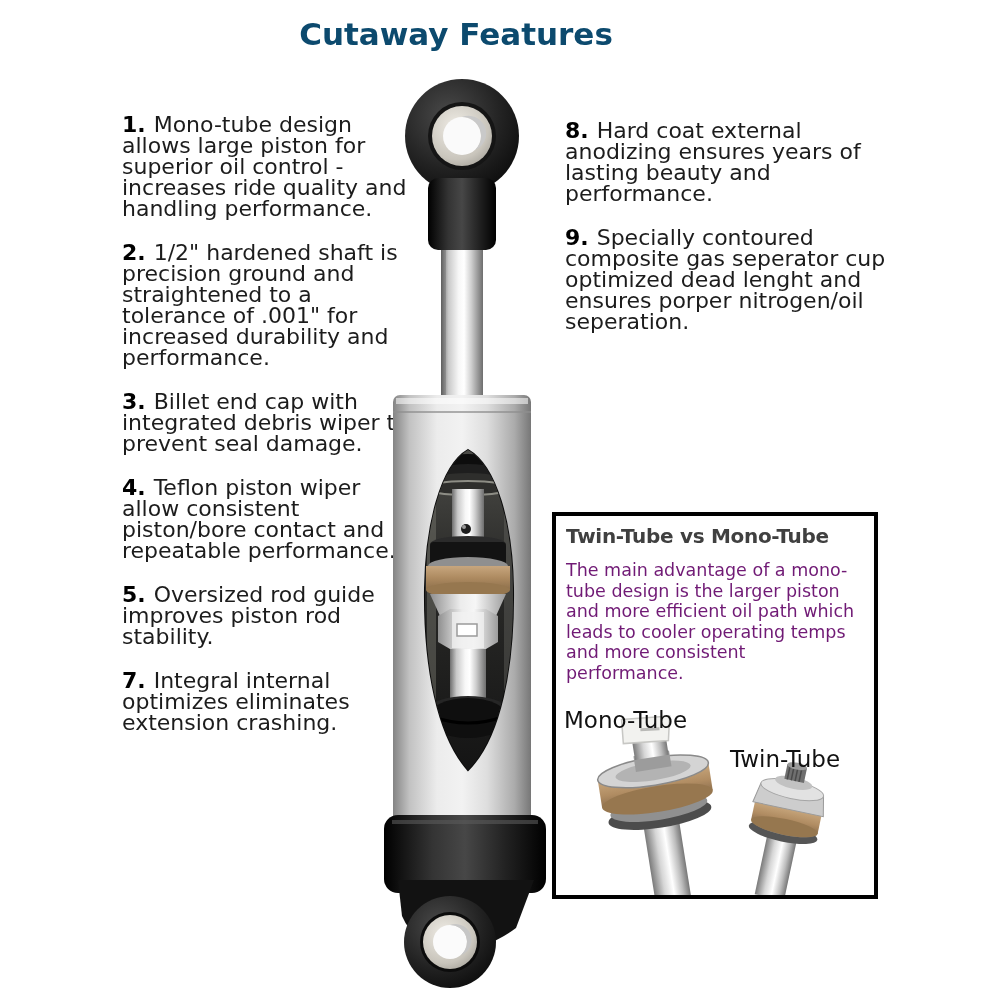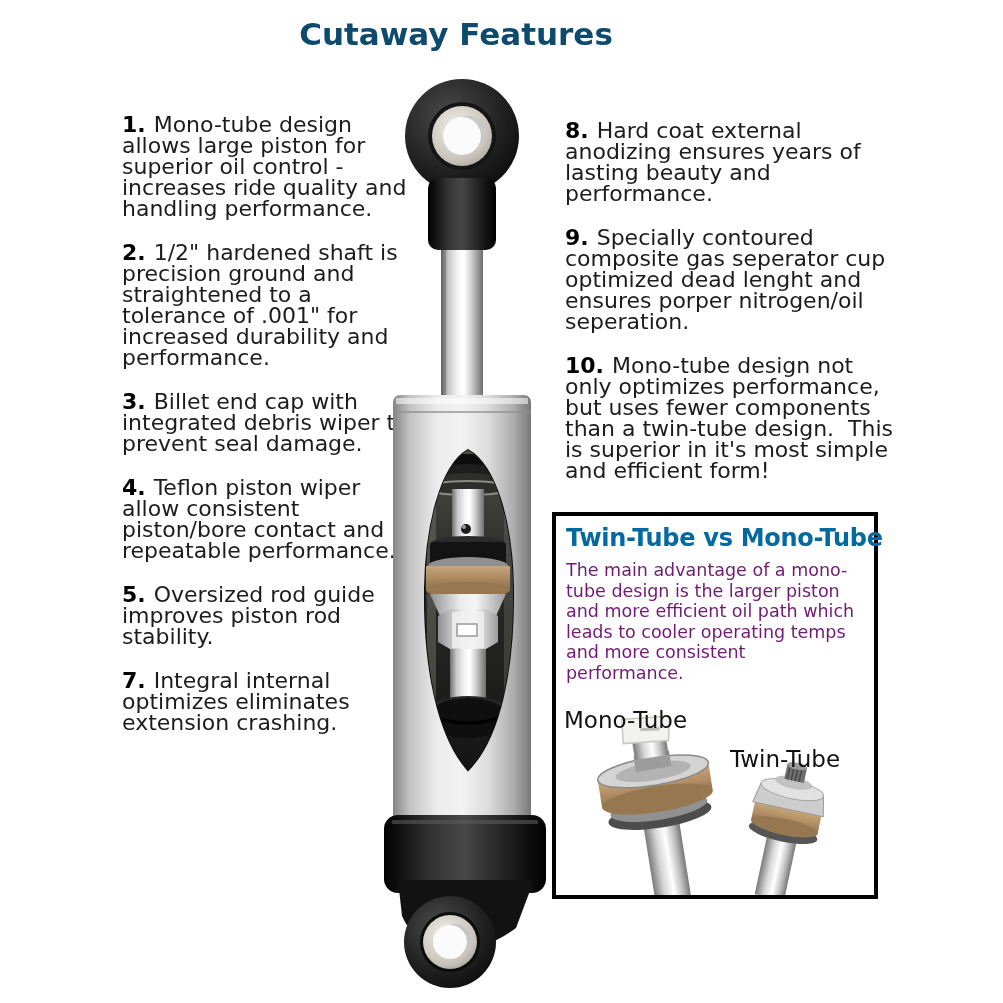--- a/index.html
+++ b/index.html
@@ -17,22 +17,22 @@
   .col-right{left:565px;top:108px;width:332px;margin-top:12px;}
   .feat{margin:0 0 23px 0;}
   .feat b{color:#000;margin-right:8px;}
   .feat .ftxt{white-space:pre-wrap;}
   .shock-wrap{position:absolute;left:368px;top:68px;width:200px;height:935px;}
   .cmp-box{
     position:absolute;left:552px;top:512px;width:326px;height:387px;
     border:4px solid #000;box-sizing:border-box;background:#fff;
   }
   .cmp-title{
-    position:absolute;left:10px;top:8px;font-size:24px;font-weight:bold;
-    color:#0369a1;white-space:nowrap;letter-spacing:-0.3px;
+    position:absolute;left:10px;top:8px;font-size:20px;font-weight:bold;
+    color:#404040;white-space:nowrap;letter-spacing:-0.3px;
   }
   .cmp-body{
     position:absolute;left:10px;top:44px;width:300px;
     font-size:17.5px;line-height:20.5px;color:#701a75;
   }
   .cmp-label{position:absolute;font-size:23px;color:#111;z-index:2;}
   .cmp-label-mono{left:8px;top:168px;margin-top:23px;}
   .cmp-label-twin{left:174px;top:230px;}
   .cmp-photo{position:absolute;left:2px;bottom:0px;z-index:1;}
 </style>
@@ -46,21 +46,20 @@
   <p class="feat"><b>2.</b><span class="ftxt">1/2" hardened shaft is precision ground and straightened to a tolerance of .001" for increased durability and performance.</span></p>
   <p class="feat"><b>3.</b><span class="ftxt">Billet end cap with integrated debris wiper to prevent seal damage.</span></p>
   <p class="feat"><b>4.</b><span class="ftxt">Teflon piston wiper allow consistent piston/bore contact and repeatable performance.</span></p>
   <p class="feat"><b>5.</b><span class="ftxt">Oversized rod guide improves piston rod stability.</span></p>
   <p class="feat"><b>7.</b><span class="ftxt">Integral internal optimizes eliminates extension crashing.</span></p>
 </div>
 
 <div class="col col-right">
   <p class="feat"><b>8.</b><span class="ftxt">Hard coat external anodizing ensures years of lasting beauty and performance.</span></p>
   <p class="feat"><b>9.</b><span class="ftxt">Specially contoured composite gas seperator cup optimized dead lenght and ensures porper nitrogen/oil seperation.</span></p>
-  <p class="feat"><b>10.</b><span class="ftxt">Mono-tube design not only optimizes performance, but uses fewer components than a twin-tube design.  This is superior in it's most simple and efficient form!</span></p>
 </div>
 
 <div class="shock-wrap">
 <svg width="200" height="935" viewBox="0 0 200 935" xmlns="http://www.w3.org/2000/svg">
   <defs>
     <linearGradient id="gChrome" x1="0" y1="0" x2="1" y2="0">
       <stop offset="0" stop-color="#6f6f6f"></stop>
           <stop offset="0.18" stop-color="#c9c9c9"></stop>
       <stop offset="0.42" stop-color="#f7f7f7"></stop>
           <stop offset="0.55" stop-color="#ffffff"></stop>

